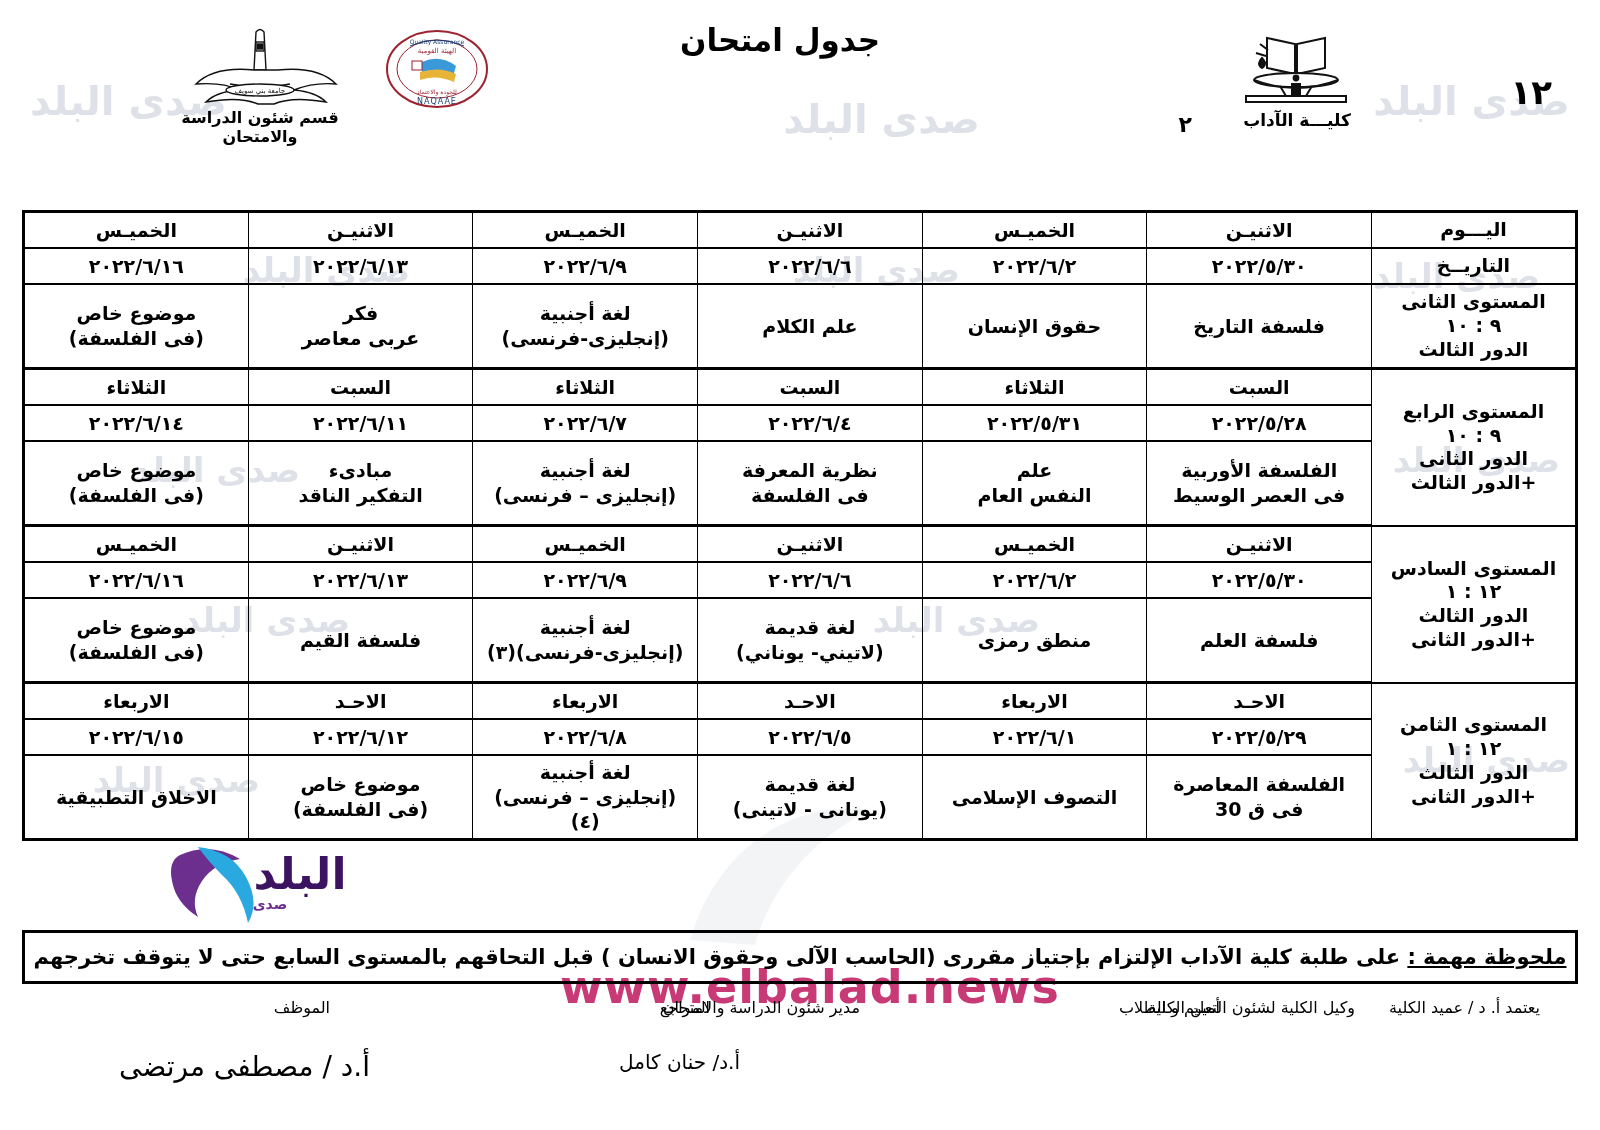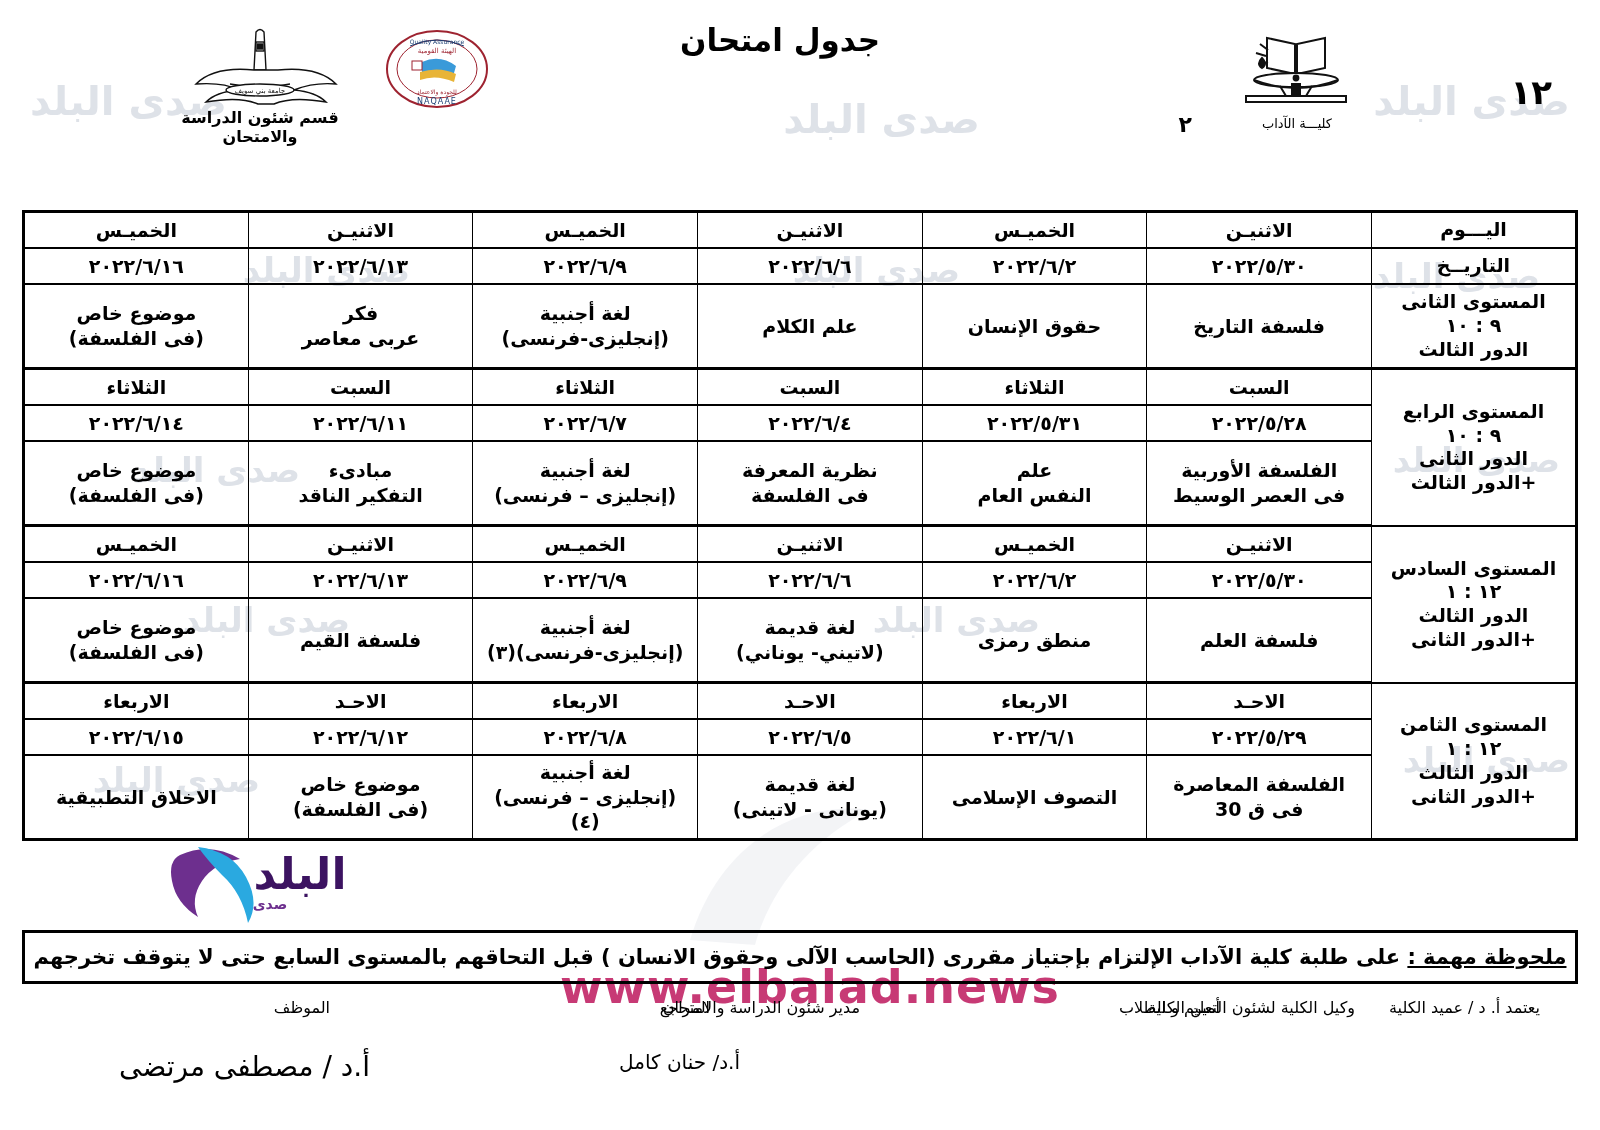--- a/index.html
+++ b/index.html
@@ -16,21 +16,21 @@
   .wm-sada{font-size:40px;letter-spacing:2px;}
   .wm-swirl{position:absolute;z-index:0;pointer-events:none;opacity:.5;}
   .wm-url{position:absolute;color:#be185d;font-size:46px;font-weight:bold;
           letter-spacing:1px;z-index:0;pointer-events:none;direction:ltr;}
 
   
   .hdr{position:relative;height:200px;z-index:2;}
   .num12{position:absolute;right:48px;top:72px;font-size:34px;font-weight:bold;}
   .num2{position:absolute;right:408px;top:112px;font-size:22px;font-weight:bold;}
   .fac-logo{position:absolute;right:228px;top:28px;width:150px;text-align:center;}
-  .fac-logo .cap{font-size:13px;font-weight:normal;margin-top:8px;letter-spacing:1px;}
+  .fac-logo .cap{font-size:17px;font-weight:bold;margin-top:2px;letter-spacing:1px;}
   .title1{position:absolute;right:560px;top:22px;width:520px;text-align:center;
           font-size:31px;font-weight:bold;letter-spacing:7px;}
   .title2{position:absolute;right:380px;top:96px;width:760px;text-align:center;
           font-size:29px;font-weight:bold;letter-spacing:5px;}
   .title3{position:absolute;right:560px;top:148px;width:520px;text-align:center;
           font-size:35px;font-weight:bold;letter-spacing:1px;}
   .naqaae{position:absolute;left:362px;top:28px;width:150px;text-align:center;}
   .univ{position:absolute;left:160px;top:26px;width:200px;text-align:center;}
   .univ .cap{font-size:16px;font-weight:bold;margin-top:2px;}
 

